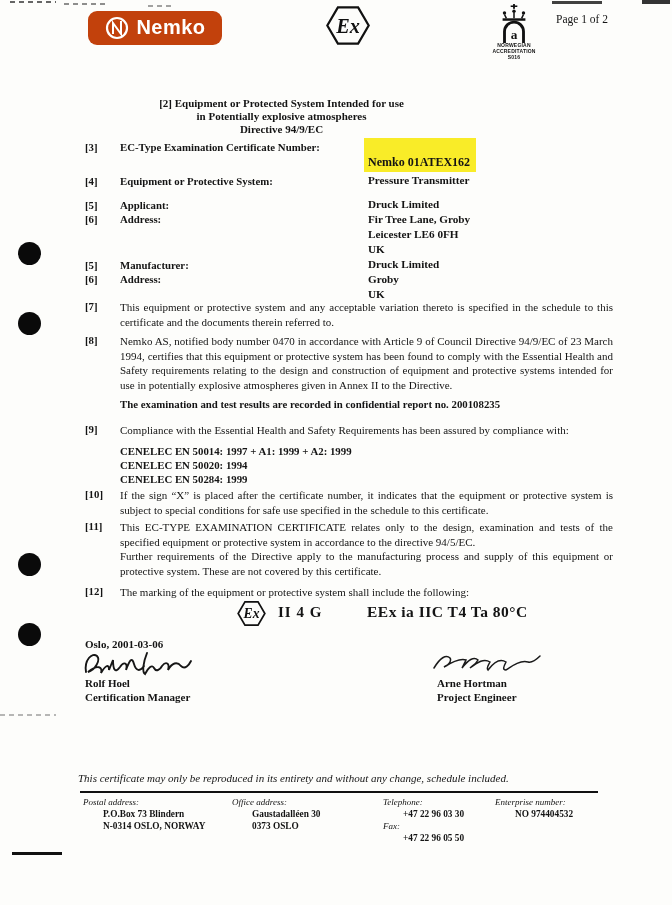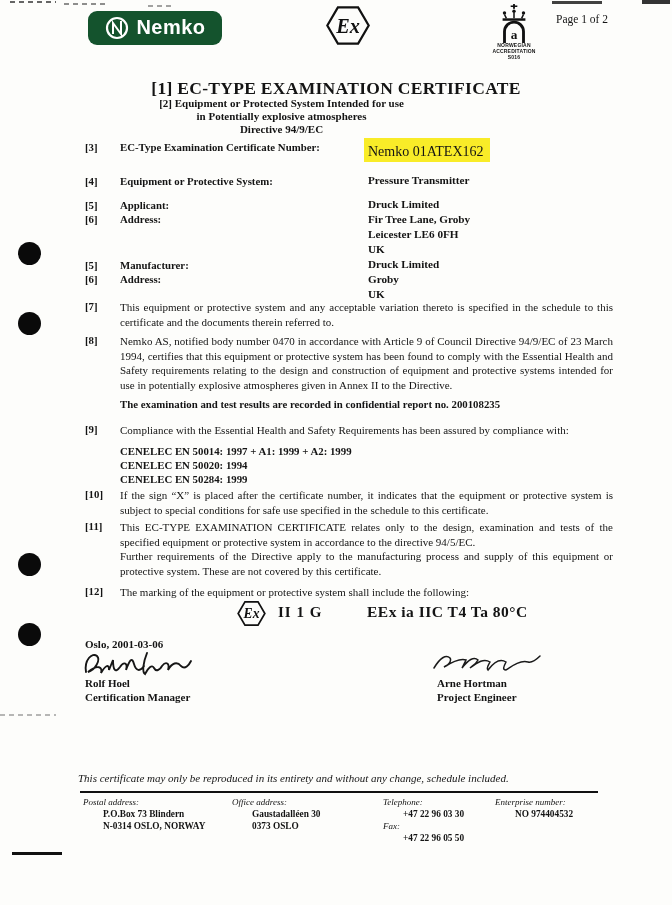--- a/index.html
+++ b/index.html
@@ -5,37 +5,37 @@
   html,body{margin:0;padding:0;background:#e8e8e6;}
   #page{
     position:relative;width:672px;height:905px;margin:0 auto;
     background:#fdfdfb;color:#141414;overflow:hidden;
     font-family:"Liberation Serif",serif;
   }
   .abs{position:absolute;}
   .num{font-weight:bold;font-size:10.8px;}
   .lbl{font-weight:bold;font-size:10.8px;}
   .val{font-weight:bold;font-size:11.2px;white-space:nowrap;}
-  .hl{padding:6px 6px 2px 4px;font-weight:normal;font-size:14px;}
+  .hl{padding:17px 6px 2px 4px;font-weight:bold;font-size:12px;}
   .para{position:absolute;left:85px;width:528px;}
   .pnum{position:absolute;left:0;top:0;font-weight:bold;font-size:10.8px;}
   .ptext{display:block;margin-left:35px;font-weight:normal;font-size:11px;line-height:14.6px;text-align:justify;}
   .ptext2{margin-top:0;}
   .title-main{left:0;top:78px;width:672px;text-align:center;font-weight:bold;font-size:17.5px;letter-spacing:.3px;}
   .title-sub{left:0;width:563px;text-align:center;font-weight:bold;font-size:11px;}
   .mark-grp{font-weight:bold;font-size:15px;letter-spacing:1px;}
   .mark-code{font-weight:bold;font-size:15.5px;letter-spacing:.5px;}
   .sig-name{font-weight:bold;font-size:11px;line-height:14px;}
   .notice{left:78px;top:772px;width:520px;text-align:left;font-style:italic;font-size:11px;}
   .footrule{left:80px;top:791px;width:518px;height:2px;background:#111;}
   .fhead{font-style:italic;font-size:9px;white-space:nowrap;}
   .fval{font-weight:bold;font-size:9.3px;white-space:nowrap;padding-left:20px;}
   .punch{left:18px;width:23px;height:23px;border-radius:50%;background:#0a0a0a;}
   .nemko-box{
-    left:88px;top:11px;width:134px;height:34px;background:#14532d;border-radius:9px;
+    left:88px;top:11px;width:134px;height:34px;background:#c2410c;border-radius:9px;
     display:flex;align-items:center;justify-content:center;gap:6px;
   }
   .nemko-text{color:#fff;font-family:"Liberation Sans",sans-serif;font-weight:bold;font-size:20px;letter-spacing:.5px;padding-bottom:2px;}
   .acc-text{left:478px;top:43px;width:72px;text-align:center;font-family:"Liberation Sans",sans-serif;
     font-weight:bold;font-size:5px;line-height:5.8px;letter-spacing:.2px;}
   .pageno{left:556px;top:13px;width:110px;font-size:11.5px;}
   .scanmark{background:repeating-linear-gradient(90deg,#333 0 5px,transparent 5px 9px);}
   .solidmark{background:#111;}
   svg{display:block;}
 </style>
@@ -88,21 +88,20 @@
     </svg>
   </div>
   <div class="abs acc-text">
     <div>NORWEGIAN</div>
     <div>ACCREDITATION</div>
     <div>S016</div>
   </div>
 
   <div class="abs pageno">Page 1 of 2</div>
 
-  <div class="abs title-main">[1] EC-TYPE EXAMINATION CERTIFICATE</div>
   <div class="abs title-sub" style="top:97px">[2] Equipment or Protected System Intended for use</div>
   <div class="abs title-sub" style="top:110px">in Potentially explosive atmospheres</div>
   <div class="abs title-sub" style="top:123px">Directive 94/9/EC</div>
 
   <div class="abs num" style="left:85px;top:141px">[3]</div>
   <div class="abs lbl" style="left:120px;top:141px">EC-Type Examination Certificate Number:</div>
   <div class="abs hl" style="left: 364px; top: 138px; background: rgb(249, 236, 40);">Nemko 01ATEX162</div>
 
   <div class="abs num" style="left:85px;top:175px">[4]</div>
   <div class="abs lbl" style="left:120px;top:175px">Equipment or Protective System:</div>
@@ -161,21 +160,21 @@
     <span class="pnum">[12]</span>
     <span class="ptext">The marking of the equipment or protective system shall include the following:</span>
   </div>
 
   <div class="abs" style="left:237px;top:601px">
     <svg width="29" height="25" viewBox="0 0 100 88">
       <polygon points="27,3 73,3 97,44 73,85 27,85 3,44" fill="none" stroke="#111" stroke-width="6"></polygon>
       <text x="50" y="61" text-anchor="middle" font-family="Liberation Serif,serif" font-style="italic" font-weight="bold" font-size="48" fill="#111">Ex</text>
     </svg>
   </div>
-  <div class="abs mark-grp" style="left:278px;top:604px">II 1 G</div>
+  <div class="abs mark-grp" style="left:278px;top:604px">II 4 G</div>
   <div class="abs mark-code" style="left:367px;top:603px">EEx ia IIC T4 Ta 80°C</div>
 
   <div class="abs lbl" style="left:85px;top:638px;font-size:11px">Oslo, 2001-03-06</div>
 
   <div class="abs" style="left:82px;top:650px">
     <svg width="112" height="28" viewBox="0 0 112 28">
       <path d="M4,22 C2,10 10,2 15,6 C19,10 13,20 6,22 C16,14 21,17 19,23 C23,16 27,13 27,20 L31,10 C31,19 33,24 38,17 C42,11 46,13 44,20 C48,9 50,7 52,14 C54,21 58,22 62,16 M65,3 C61,13 60,22 63,24 C66,18 70,14 72,18 C74,22 78,20 80,16 C84,11 88,13 86,20 C90,13 95,11 99,16 C103,20 107,15 109,11" fill="none" stroke="#161616" stroke-width="1.9" stroke-linecap="round"></path>
     </svg>
   </div>
   <div class="abs sig-name" style="left:85px;top:676px">Rolf Hoel</div>

